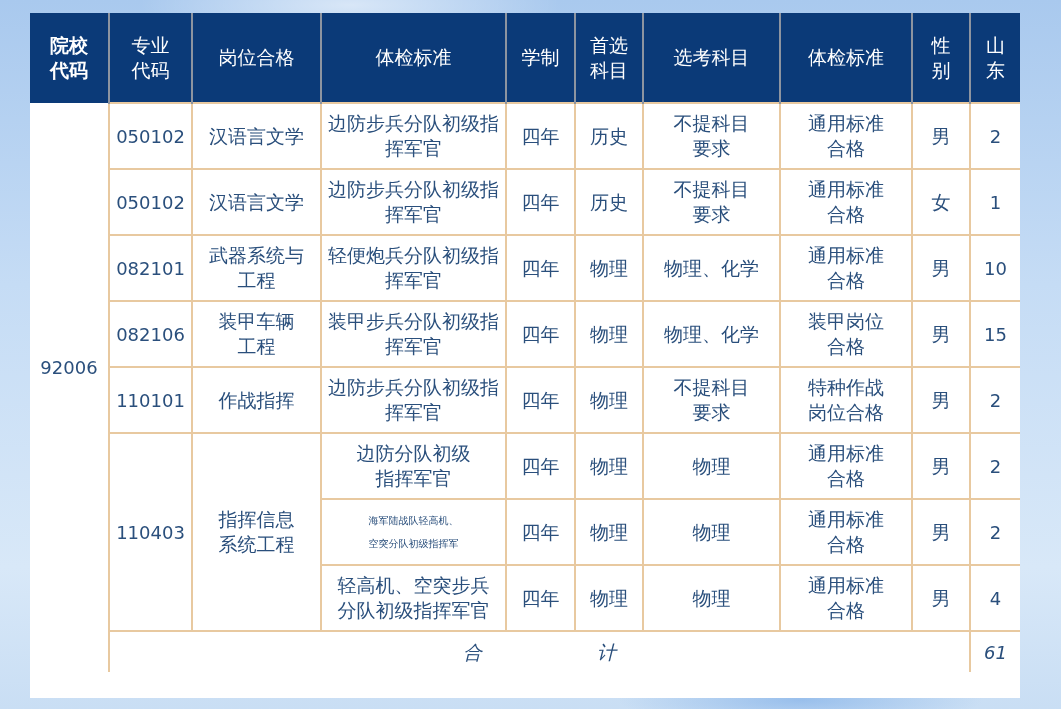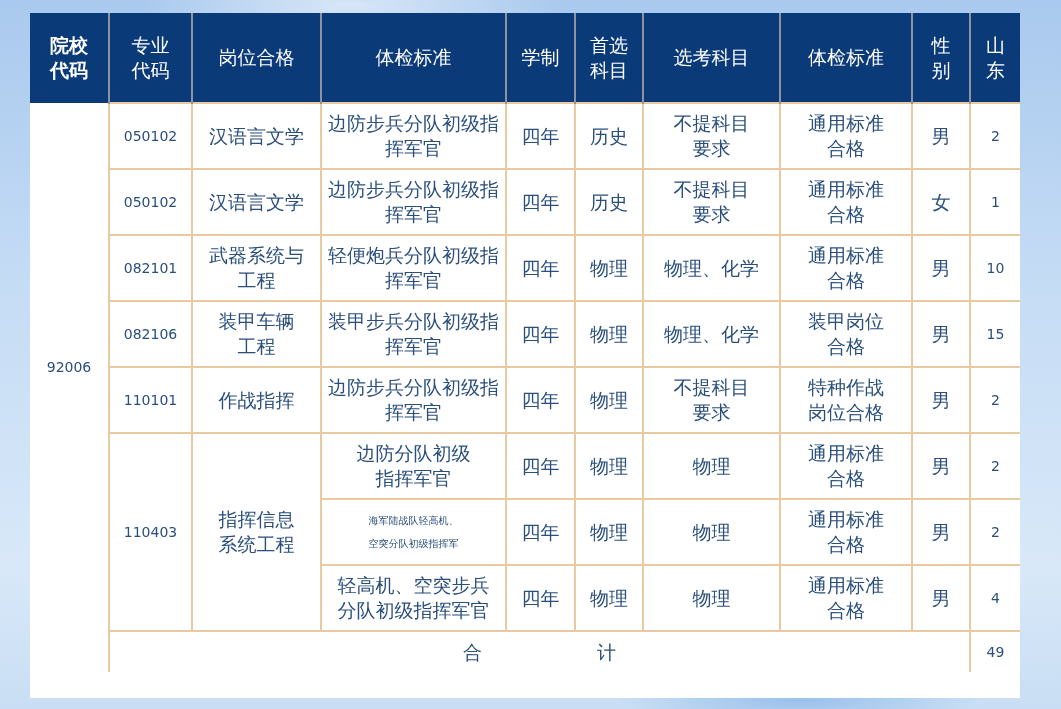--- a/index.html
+++ b/index.html
@@ -56,24 +56,25 @@
       padding: 0 3px;
       background: #ffffff;
     }
     tr.data td { height: 64px; }
     td.small { font-size: 10px; line-height: 23px; }
     td.school {
       border-left: none;
       border-top: none;
       border-bottom: none;
     }
-    td.num { font-size: 14px; }
+    td.num { font-size: 18px; }
     tr.total td {
       height: 40px;
       border-bottom: none;
+      font-style: italic;
     }
     tr.total td.total-label {
       border-left: 2px solid #e8c9a0;
     }
     tr.total td.total-value {
       border-right: none;
     }
     td.last-col { border-right: none; }
     .total-text span { display: inline-block; }
     .gap { display: inline-block; width: 115px; }
@@ -203,16 +204,16 @@
       <td><span class="wrap">通用标准<br>合格</span></td>
       <td>男</td>
       <td class="num last-col">4</td>
     </tr>
 
     <tr class="total">
       <td class="school"></td>
       <td class="total-label total-text" colspan="8">
         <span>合</span><span class="gap"></span><span>计</span>
       </td>
-      <td class="num total-value">49</td>
+      <td class="num total-value">61</td>
     </tr>
   </tbody>
 </table>
 
 </body></html>

